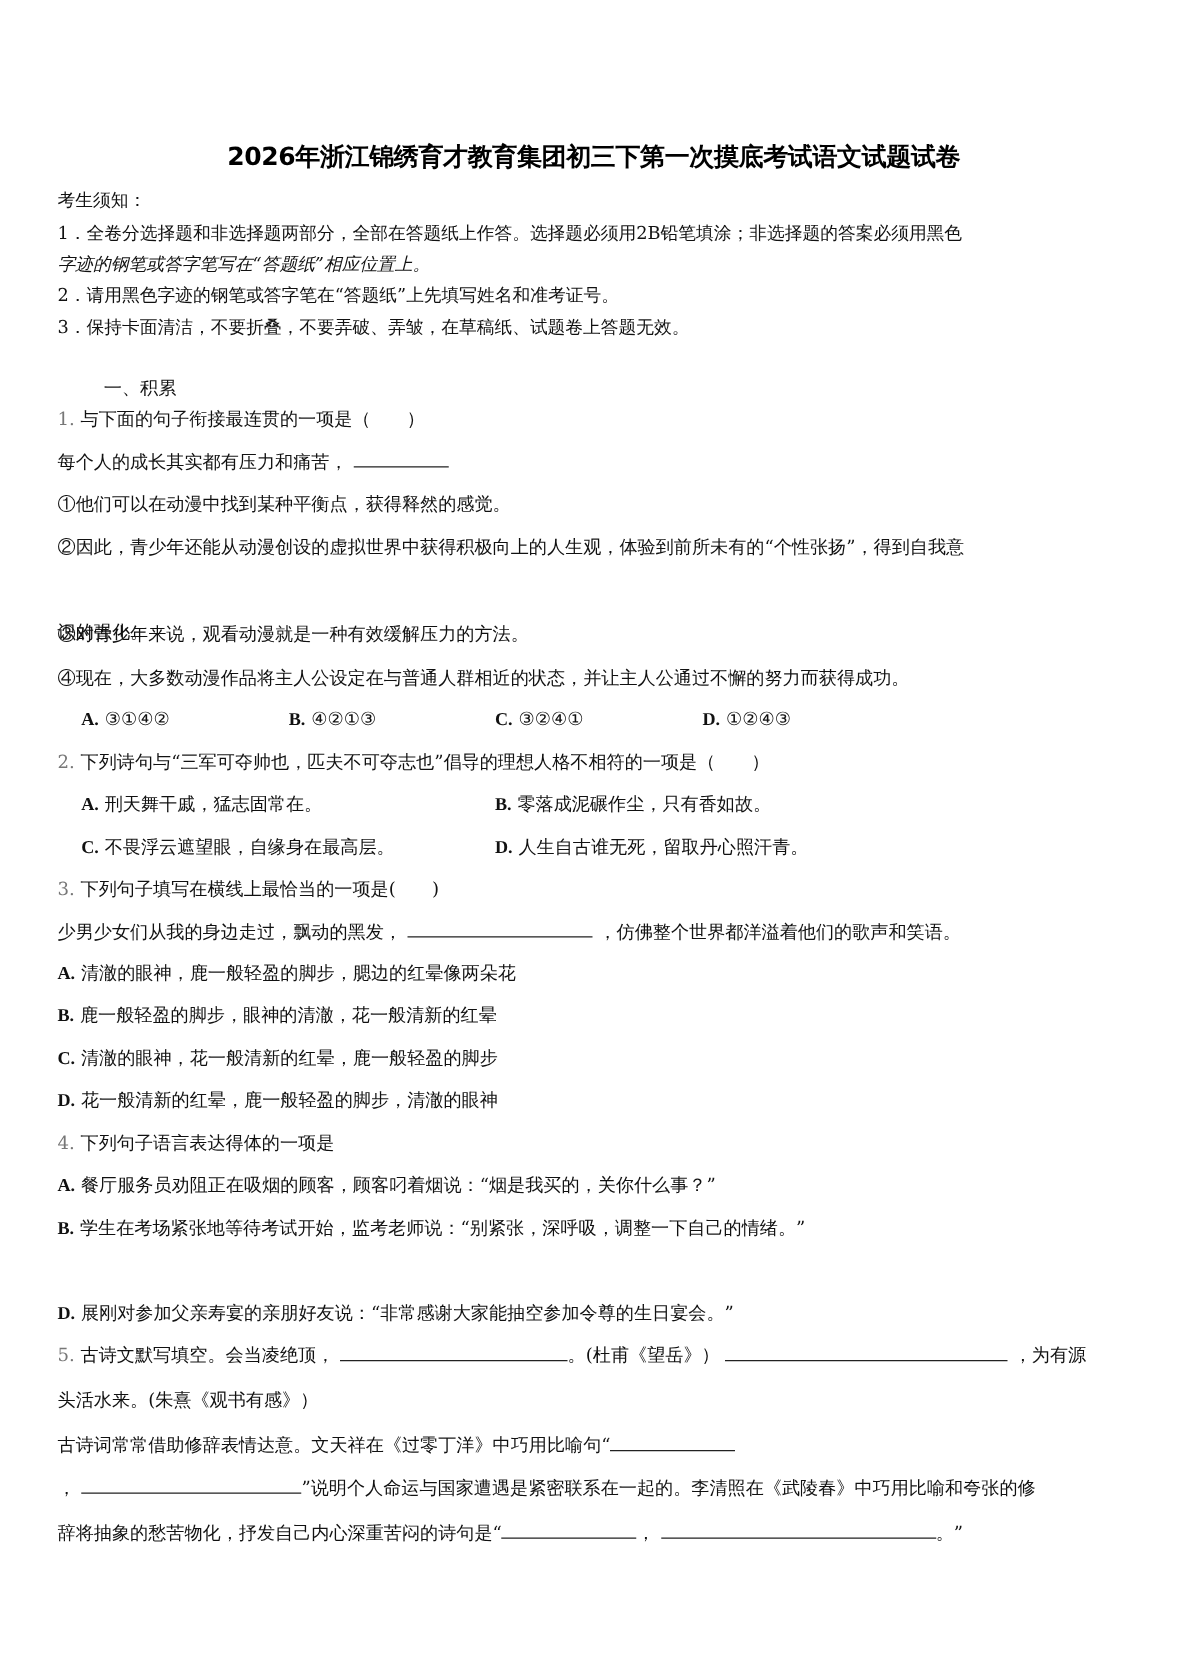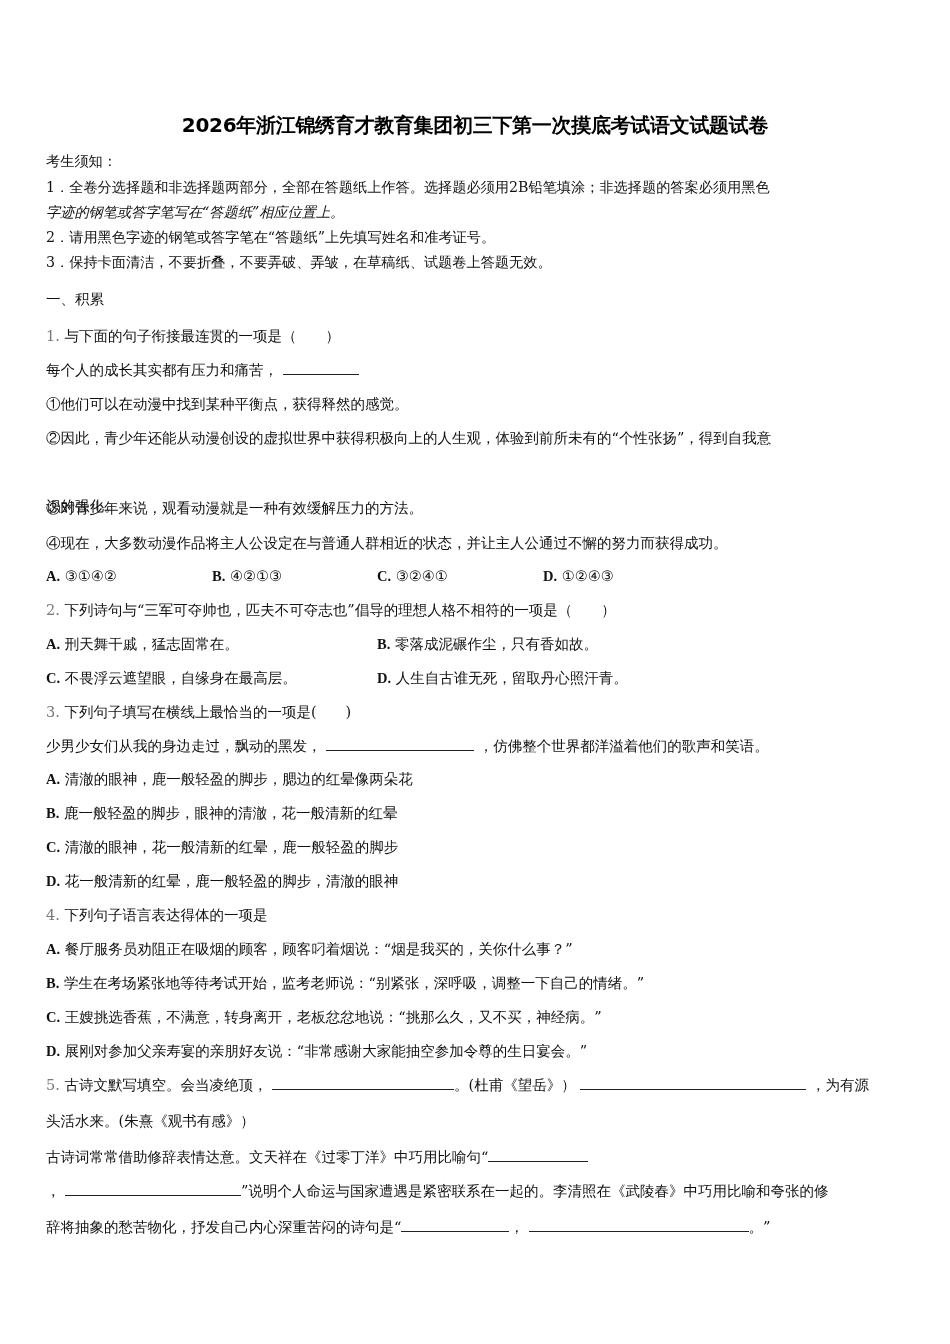--- a/index.html
+++ b/index.html
@@ -42,36 +42,36 @@
     }
     .notice { font-size: 14.2px; }
     .qnum { color: #777777; }
     .opt-letter { font-weight: bold; font-family: "Liberation Serif", "DejaVu Serif", serif; }
     .blank {
       display: inline-block;
       border-bottom: 1px solid #222;
       height: 15px;
       vertical-align: baseline;
     }
-    .col { position: absolute; white-space: nowrap; line-height: 22px; }
+    .col { position: absolute; white-space: nowrap; line-height: 22px; margin-left: 19px; }
   </style>
 </head>
 <body>
 
 <div class="page">
 
   <div class="title">2026年浙江锦绣育才教育集团初三下第一次摸底考试语文试题试卷</div>
 
   <div class="line notice" style="top:150px;">考生须知：</div>
   <div class="line notice" style="top:176px;">1．全卷分选择题和非选择题两部分，全部在答题纸上作答。选择题必须用2B铅笔填涂；非选择题的答案必须用黑色</div>
   <div class="line notice" style="top:201px;font-style:italic;">字迹的钢笔或答字笔写在“答题纸”相应位置上。</div>
   <div class="line notice" style="top:226px;">2．请用黑色字迹的钢笔或答字笔在“答题纸”上先填写姓名和准考证号。</div>
   <div class="line notice" style="top:251px;">3．保持卡面清洁，不要折叠，不要弄破、弄皱，在草稿纸、试题卷上答题无效。</div>
 
-  <div class="line" style="top:288px;">一、积累</div>
+  <div class="line" style="top:300px;margin-left:37px;">一、积累</div>
 
   <div class="line" style="top:325px;">
     <span class="qnum">1.</span>
     <span>与下面的句子衔接最连贯的一项是（　　）</span>
   </div>
   <div class="line" style="top:359px;">
     <span>每个人的成长其实都有压力和痛苦，</span>
     <span class="blank" style="width:76px;"></span>
   </div>
   <div class="line" style="top:393px;">①他们可以在动漫中找到某种平衡点，获得释然的感觉。</div>
@@ -149,24 +149,20 @@
     <span>下列句子语言表达得体的一项是</span>
   </div>
   <div class="line" style="top:938px;">
     <span class="opt-letter">A.</span>
     <span>餐厅服务员劝阻正在吸烟的顾客，顾客叼着烟说：“烟是我买的，关你什么事？”</span>
   </div>
   <div class="line" style="top:972px;">
     <span class="opt-letter">B.</span>
     <span>学生在考场紧张地等待考试开始，监考老师说：“别紧张，深呼吸，调整一下自己的情绪。”</span>
   </div>
-  <div class="line" style="top:1006px;">
-    <span class="opt-letter">C.</span>
-    <span>王嫂挑选香蕉，不满意，转身离开，老板忿忿地说：“挑那么久，又不买，神经病。”</span>
-  </div>
   <div class="line" style="top:1040px;text-align:center;">
     <span class="opt-letter">D.</span>
     <span>展刚对参加父亲寿宴的亲朋好友说：“非常感谢大家能抽空参加令尊的生日宴会。”</span>
   </div>
 
   <div class="line" style="top:1074px;">
     <span class="qnum">5.</span>
     <span>古诗文默写填空。会当凌绝顶，</span>
     <span class="blank" style="width:182px;"></span><span>。(杜甫《望岳》）</span>
     <span class="blank" style="width:226px;"></span>

